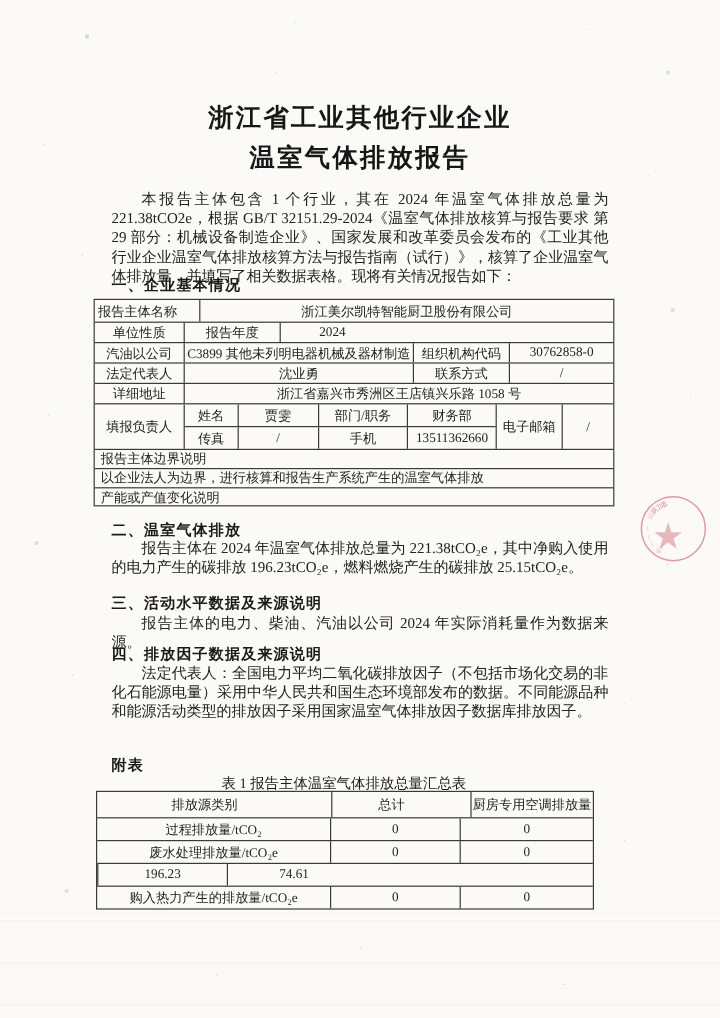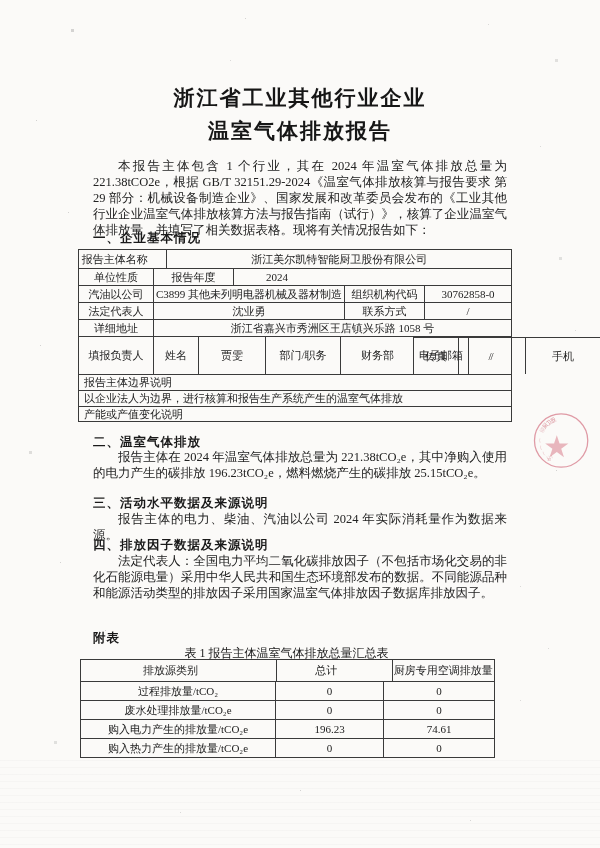--- a/index.html
+++ b/index.html
@@ -20,21 +20,21 @@
   .sec-h{left:93px;font-size:12.5px;font-weight:bold;color:#1a1a1a;letter-spacing:1px;}
   
   .t{border:1.4px solid #3a3a3a;background:transparent;}
   .tr{display:flex;border-top:1px solid #3a3a3a;box-sizing:border-box;}
   .tr.first{border-top:none;gap:16px;}
   .td{border-left:1px solid #3a3a3a;box-sizing:border-box;display:flex;
       align-items:center;justify-content:center;text-align:center;
       font-size:11px;color:#222;overflow:hidden;white-space:nowrap;}
   .td.first{border-left:none;}
   .td.left{justify-content:flex-start;padding-left:5px;}
-  .sub{display:flex;flex-direction:row;border-left:1px solid #3a3a3a;box-sizing:border-box;}
+  .sub{display:flex;flex-direction:column;border-left:1px solid #3a3a3a;box-sizing:border-box;}
   .sr{display:flex;flex:1;box-sizing:border-box;}
   .sr + .sr{border-top:1px solid #3a3a3a;}
   .sc{border-left:1px solid #3a3a3a;box-sizing:border-box;display:flex;
       align-items:center;justify-content:center;font-size:11px;overflow:hidden;white-space:nowrap;}
   .sc.first{border-left:none;}
   .caption{left:80px;width:413px;text-align:center;font-size:12px;color:#1a1a1a;}
   
   .stamp{left:528px;top:352px;width:72px;height:180px;overflow:visible;pointer-events:none;}
   
   .noise{left:0;top:0;width:1px;height:1px;background:transparent;
@@ -146,21 +146,20 @@
     <div class="td first" style="width:194px">过程排放量/tCO₂</div>
     <div class="td" style="width:108px">0</div>
     <div class="td" style="width:111px">0</div>
   </div>
   <div class="tr" style="height:19px">
     <div class="td first" style="width:194px">废水处理排放量/tCO₂e</div>
     <div class="td" style="width:108px">0</div>
     <div class="td" style="width:111px">0</div>
   </div>
   <div class="tr" style="height:19px">
-    <div class="td first" style="width:194px">购入电力产生的排放量/tCO₂e</div>
     <div class="td" style="width:108px">196.23</div>
     <div class="td" style="width:111px">74.61</div>
   </div>
   <div class="tr" style="height:19px">
     <div class="td first" style="width:194px">购入热力产生的排放量/tCO₂e</div>
     <div class="td" style="width:108px">0</div>
     <div class="td" style="width:111px">0</div>
   </div>
 </div>
 

